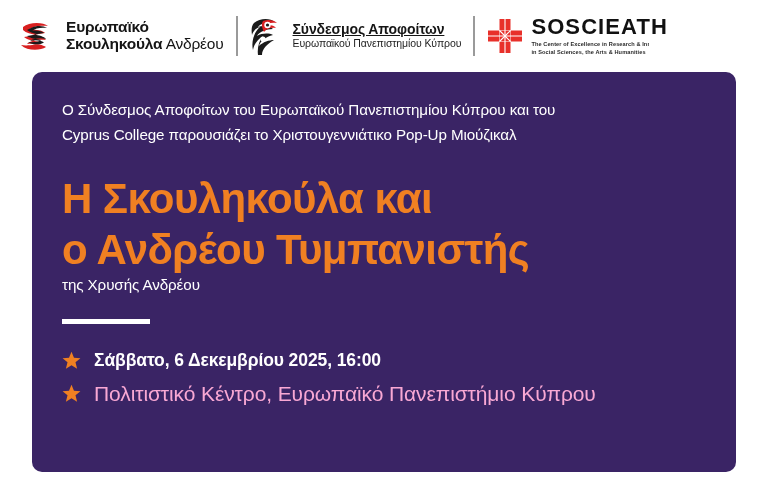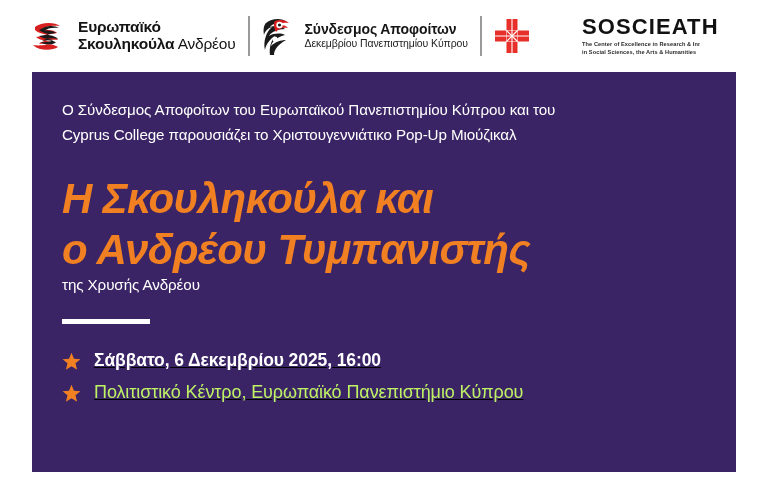--- a/index.html
+++ b/index.html
@@ -18,21 +18,21 @@
   
   .header {
     position: absolute;
     left: 0;
     top: 0;
     width: 768px;
     height: 72px;
     background: #ffffff;
     display: flex;
     align-items: center;
-    padding-left: 28px;
+    padding-left: 16px;
     box-sizing: border-box;
   }
   .logo-group {
     display: flex;
     align-items: center;
     height: 52px;
   }
   .logo-divider {
     width: 2px;
     height: 40px;
@@ -80,32 +80,32 @@
     height: 42px;
     flex: none;
     margin-right: 9px;
   }
   .alumni-text { line-height: 1.12; white-space: nowrap; }
   .alumni-l1 {
     font-size: 14px;
     font-weight: bold;
     color: #151515;
     letter-spacing: -0.1px;
+    text-decoration: underline;
   }
   .alumni-l2 {
     font-size: 10.5px;
     color: #1d1d1d;
     letter-spacing: -0.1px;
   }
 
   
   .sos-logo {
     display: flex;
     align-items: center;
-    gap: 44px;
   }
   .sos-mark {
     width: 36px;
     height: 36px;
     flex: none;
     margin-right: 8px;
   }
   .sos-text { line-height: 1; white-space: nowrap; }
   .sos-title {
     font-size: 22px;
@@ -129,76 +129,76 @@
   
   .poster {
     position: absolute;
     left: 32px;
     top: 72px;
     width: 704px;
     height: 400px;
     background: #3a2465;
     box-sizing: border-box;
     padding: 22px 30px 7px 30px;
+    border-radius: 10px;
   }
   .intro {
     color: #ffffff;
     font-size: 15.2px;
     line-height: 1.62;
     letter-spacing: -0.1px;
     margin-top: 4px;
   }
   .intro div { white-space: nowrap; }
 
   .title {
     color: #f08022;
     font-weight: bold;
     font-size: 42px;
     line-height: 1.22;
     letter-spacing: -0.6px;
     margin-top: 26px;
   }
-  .title div { white-space: nowrap; font-style: italic; }
+  .title div { white-space: nowrap; }
 
   .author {
     color: #ffffff;
     font-size: 15.2px;
     letter-spacing: -0.1px;
   }
 
   .rule {
     width: 88px;
     height: 5px;
     background: #ffffff;
     margin-top: 26px;
   }
 
   .details { margin-top: 26px; }
   .detail-row {
     display: flex;
-    align-items: flex-end;
+    align-items: center;
     margin-bottom: 11px;
-    text-decoration: underline;
   }
   .star {
     width: 19px;
     height: 19px;
     flex: none;
     margin-right: 13px;
   }
   .detail-date {
     color: #ffffff;
     font-size: 17.5px;
     font-weight: bold;
     letter-spacing: -0.1px;
     white-space: nowrap;
   }
   .detail-venue {
-    color: #bef264;
-    font-size: 18px;
+    color: #f9a8d4;
+    font-size: 21px;
     letter-spacing: -0.1px;
     white-space: nowrap;
   }
 </style>
 </head>
 <body>
 
 <div class="header">
 
   <div class="logo-group euc-logo">
@@ -221,21 +221,21 @@
       <svg viewBox="0 0 34 42" width="34" height="42">
         <path d="M4 8 C10 3, 20 3, 25 7 C19 6, 11 8, 8 12 C13 10, 20 11, 23 14 C16 14, 9 17, 7 21 C12 18, 19 18, 23 20 C16 22, 10 26, 9 31 C13 27, 19 25, 24 25 C17 29, 12 34, 12 40 L8 40 C7 33, 9 26, 13 21 C8 24, 4 29, 3 35 C1 27, 4 17, 10 12 C6 13, 3 16, 2 20 C1 14, 2 10, 4 8 Z" fill="#1a1a1a"></path>
         <path d="M13 6 C18 4, 24 5, 27 8 C22 7, 17 8, 14 11 C18 9, 24 10, 26 13 C21 12, 16 14, 14 17 C12 13, 11 9, 13 6 Z" fill="#d81f20"></path>
         <circle cx="17.5" cy="10" r="3.2" fill="#ffffff"></circle>
         <circle cx="17.5" cy="10" r="1.6" fill="#1a1a1a"></circle>
         <circle cx="13" cy="24" r="2.6" fill="#ffffff"></circle>
       </svg>
     </span>
     <span class="alumni-text">
       <div class="alumni-l1">Σύνδεσμος Αποφοίτων</div>
-      <div class="alumni-l2">Δεκεμβρίου Πανεπιστημίου Κύπρου</div>
+      <div class="alumni-l2">Ευρωπαϊκού Πανεπιστημίου Κύπρου</div>
     </span>
   </div>
 
   <div class="logo-divider"></div>
 
   <div class="logo-group sos-logo">
     <span class="sos-mark">
       <svg viewBox="0 0 36 36" width="36" height="36">
         <g fill="#e8302a">
           <rect x="12.5" y="1" width="11" height="11"></rect>

